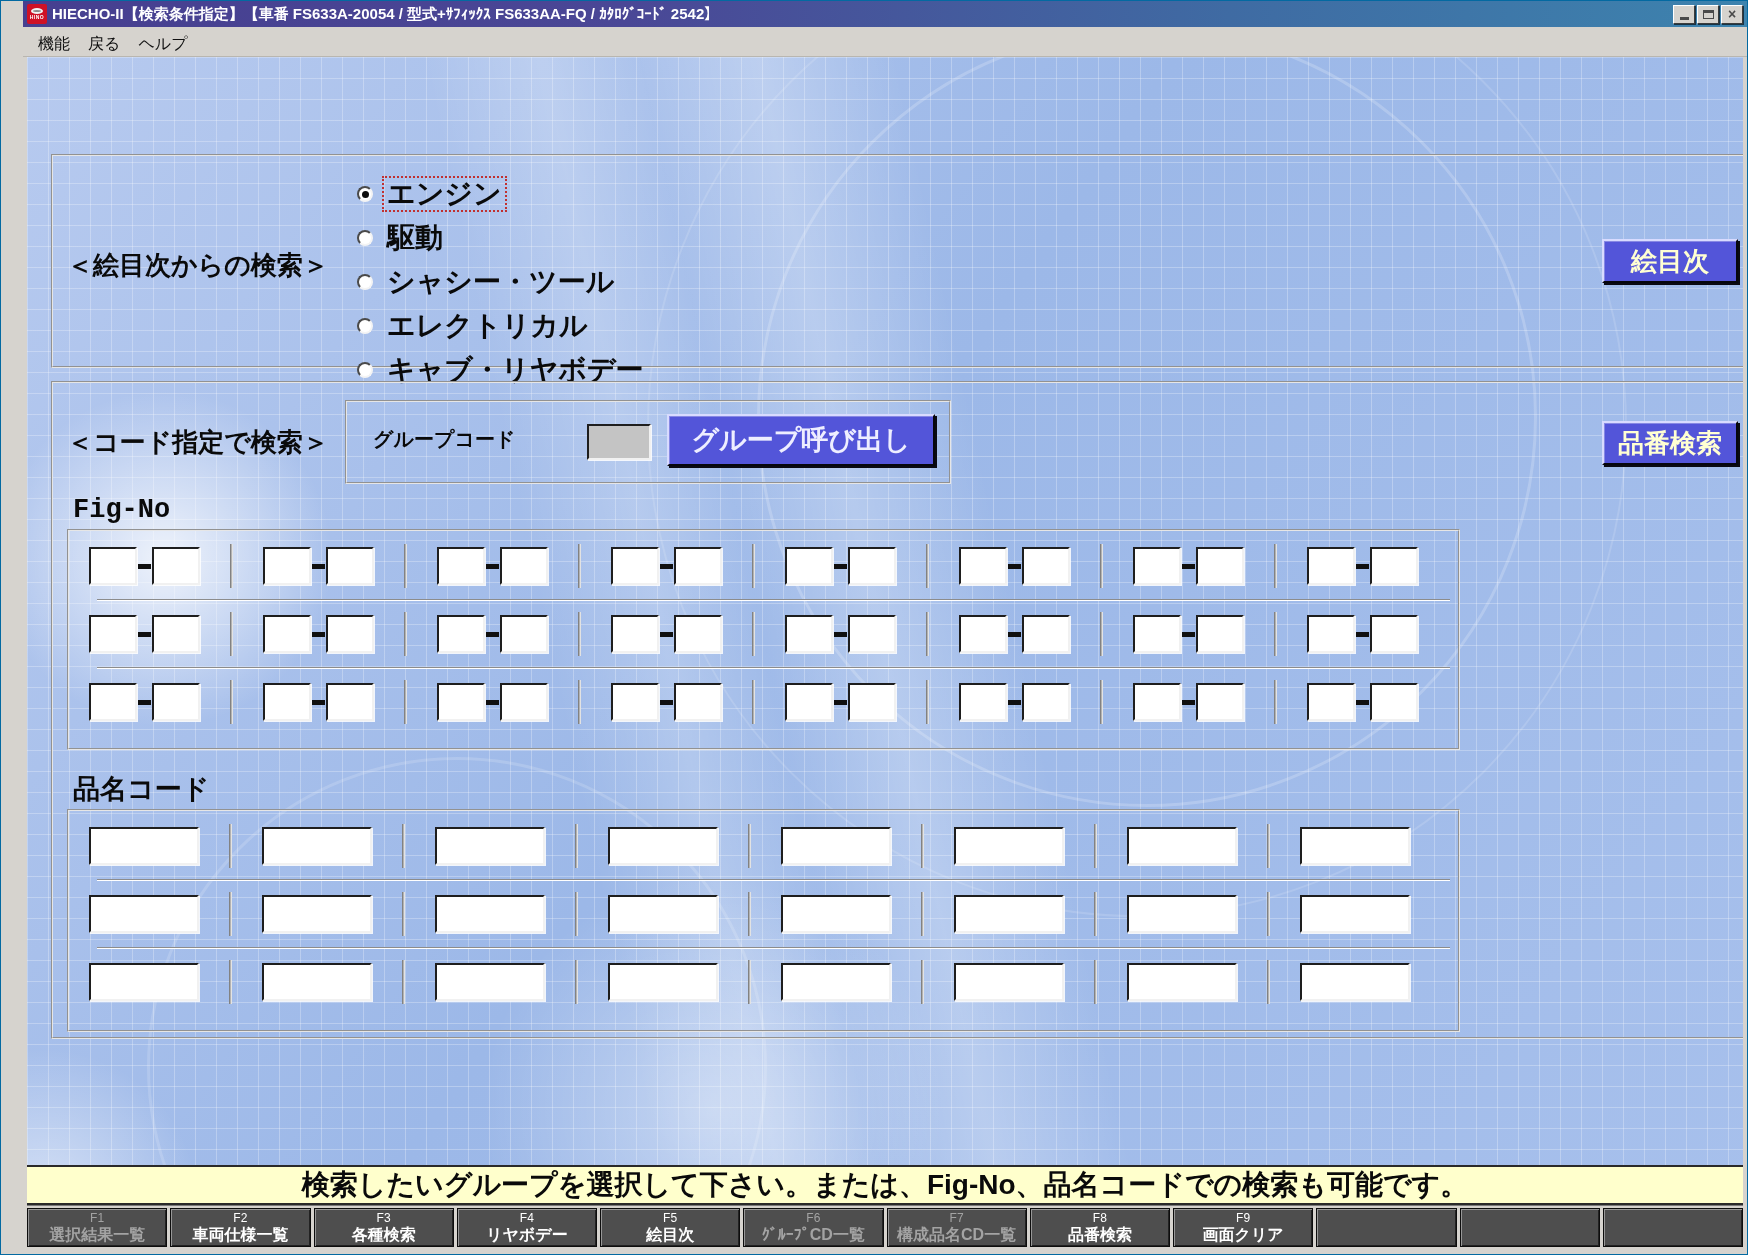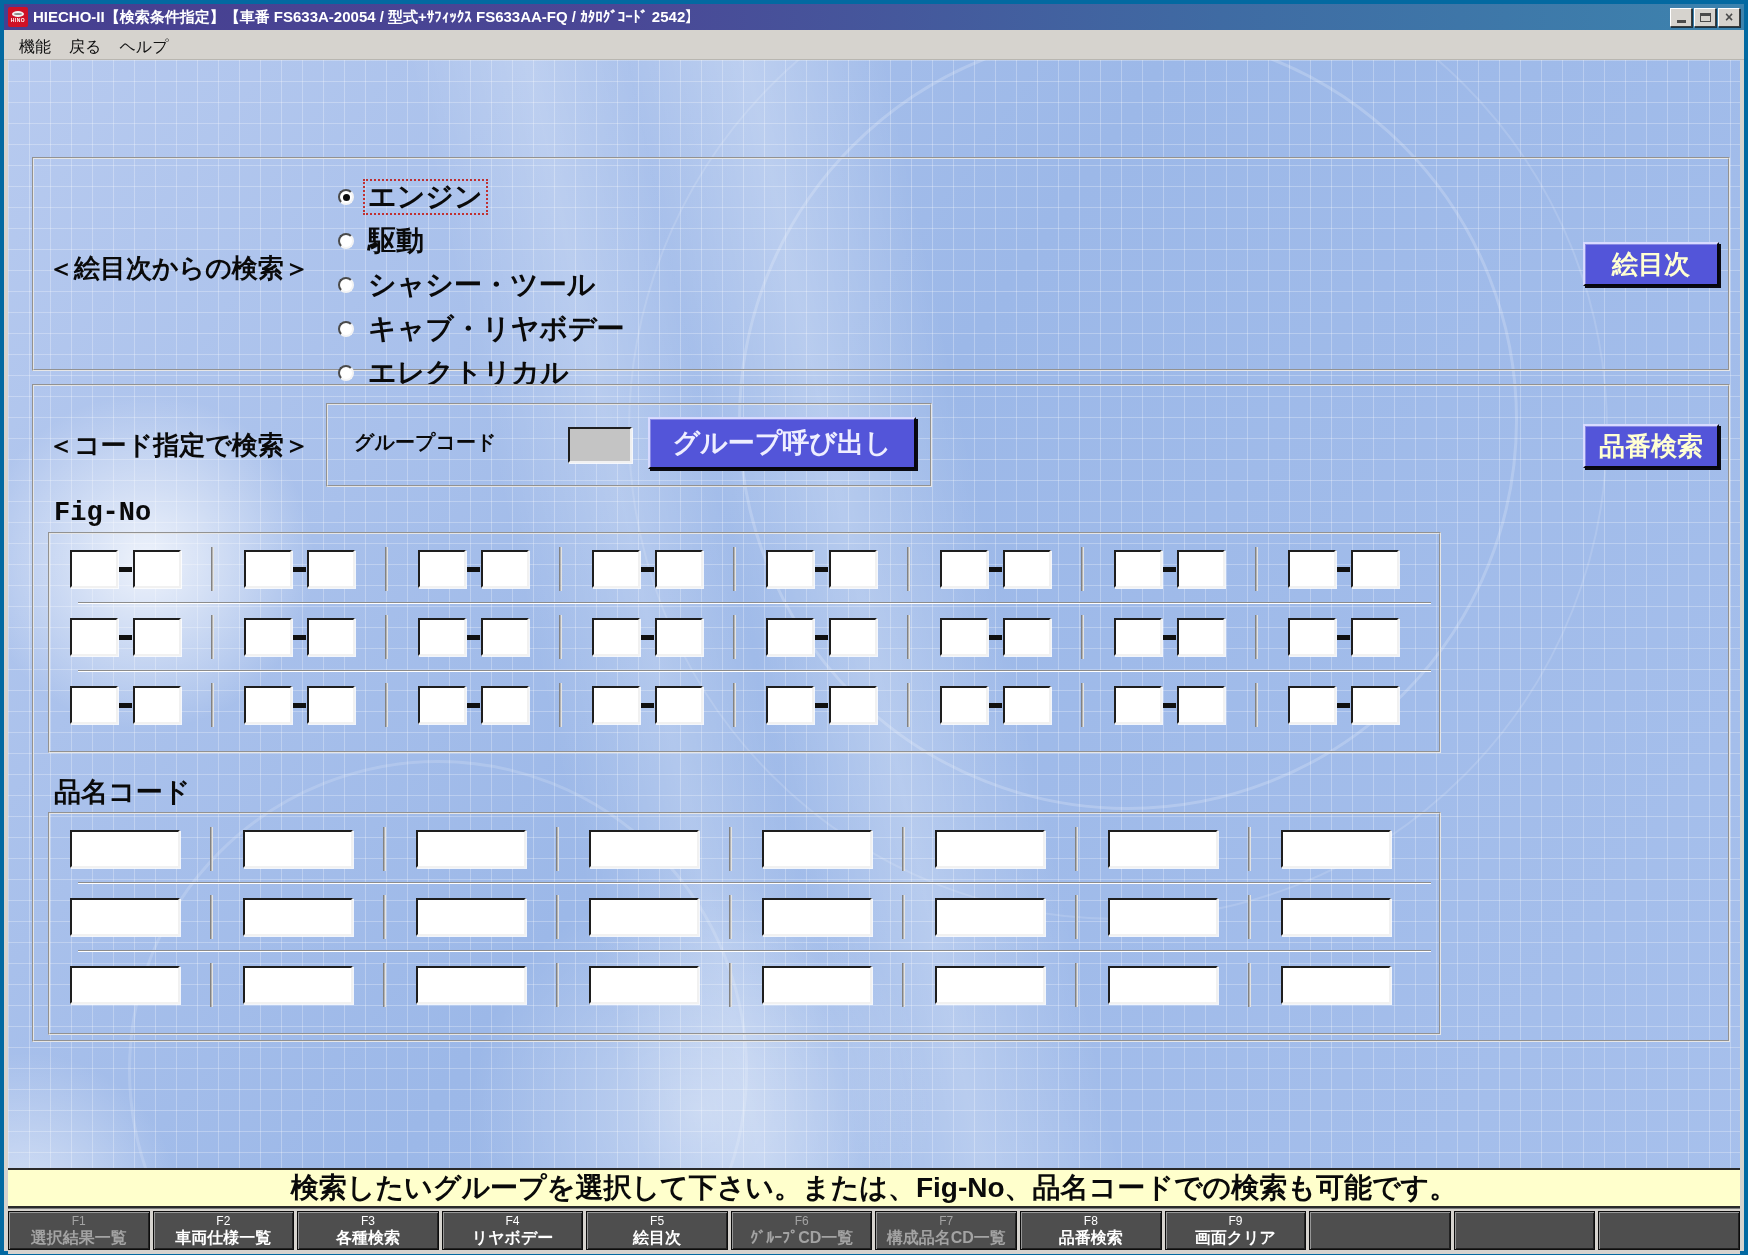--- a/index.html
+++ b/index.html
@@ -1,21 +1,21 @@
 <!DOCTYPE html>
 <html><head>
 <meta charset="utf-8">
 <style>
   * { box-sizing: border-box; margin: 0; padding: 0; }
   html,body { width:1748px; height:1255px; }
   body {
     font-family: "Liberation Sans","DejaVu Sans",sans-serif;
     overflow:hidden;
   }
-  .window { width:1748px; height:1255px; background:#d6d3ce; border:4px solid #0369a1; }
+  .window { width:1748px; height:1255px; background:#d6d3ce; border:1px solid #0369a1;padding-left:22px; }
 
   
   .titlebar {
     height:26px; display:flex; align-items:center; padding:0 4px;
     background:linear-gradient(to right,#463f90 0%, #4a4796 35%, #3f6ba3 70%, #3d83ae 100%);
   }
   .app-icon {
     width:20px; height:20px; background:#cf1126; border-radius:2px; flex:0 0 auto;
     display:flex; flex-direction:column; align-items:center; justify-content:center; margin-right:5px;
   }
@@ -160,25 +160,25 @@
           <div class="radio-row">
             <span class="radio"></span>
             <span class="radio-label">駆動</span>
           </div>
           <div class="radio-row">
             <span class="radio"></span>
             <span class="radio-label">シャシー・ツール</span>
           </div>
           <div class="radio-row">
             <span class="radio"></span>
-            <span class="radio-label">キャブ・リヤボデー</span>
+            <span class="radio-label">エレクトリカル</span>
           </div>
           <div class="radio-row">
             <span class="radio"></span>
-            <span class="radio-label">エレクトリカル</span>
+            <span class="radio-label">キャブ・リヤボデー</span>
           </div>
         </div>
       <div class="blue-btn" style="left:1549px; top:83px; width:136px; height:44px; font-size:26px;">絵目次</div>
     </div>
 
     <div class="groove" style="left:24px; top:324px; width:1698px; height:658px;">
       <div class="big-label" style="left:14px; top:42px;">＜コード指定で検索＞</div>
 
       <div class="groove" style="left:292px; top:17px; width:606px; height:84px;">
         <div class="big-label" style="left:26px; top:24px; font-size:20px;">グループコード</div>

